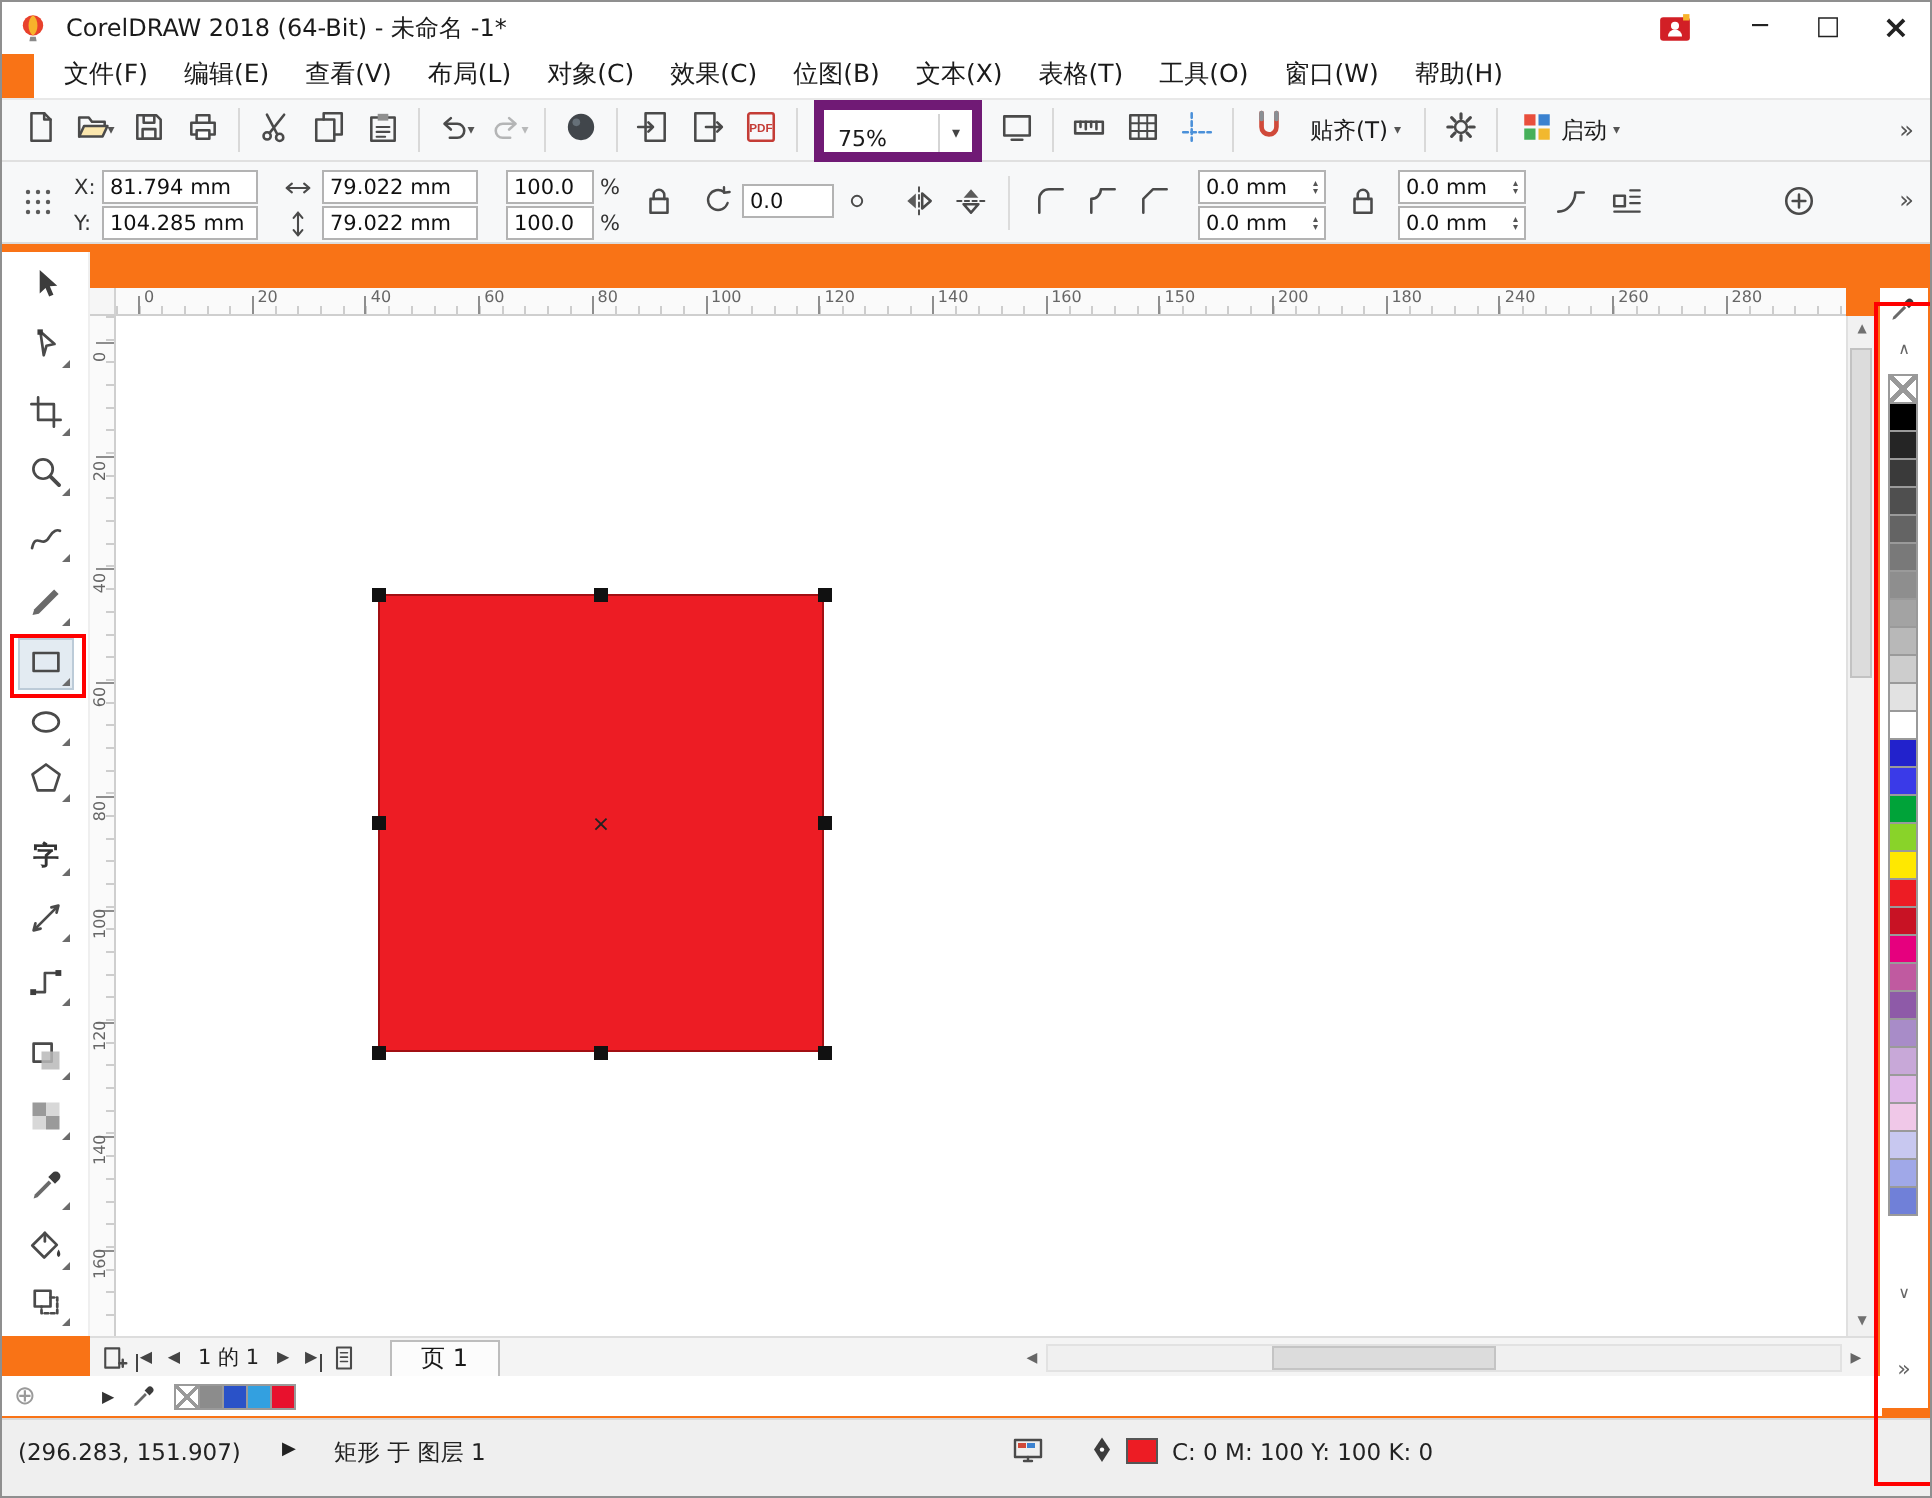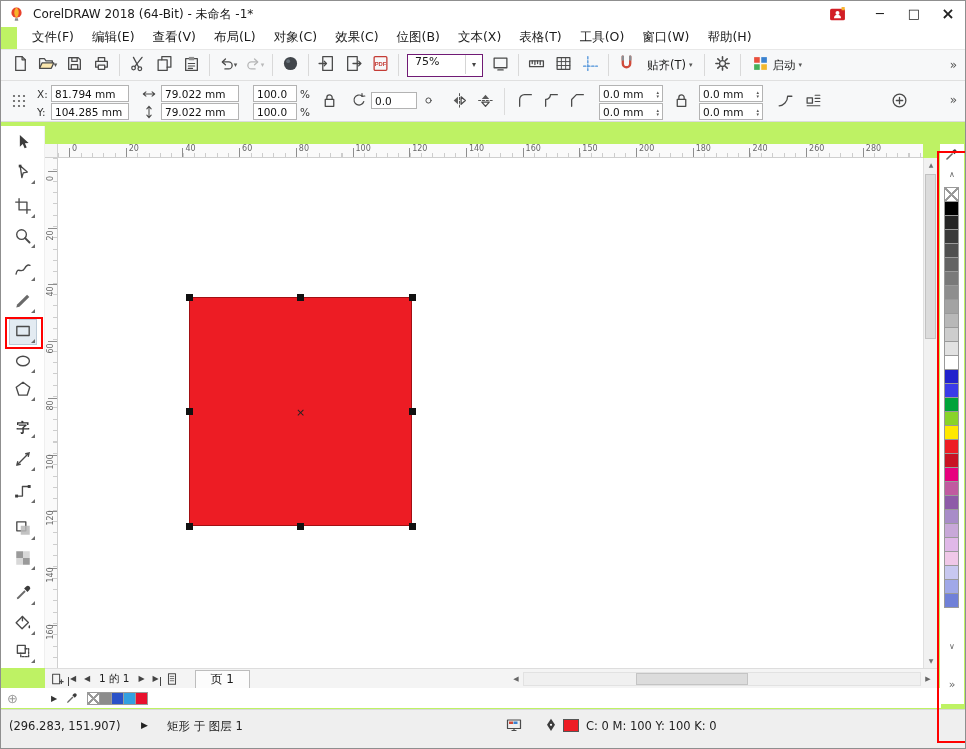--- a/index.html
+++ b/index.html
@@ -1,36 +1,36 @@
 <!DOCTYPE html>
 <html><head>
 <meta charset="utf-8">
 <style>
   html,body{margin:0;padding:0;background:#d8d8d8}
-  #app{position:relative;width:966px;height:749px;background:#bef264;
+  #app{position:relative;width:966px;height:749px;background:#f97316;
        font-family:"DejaVu Sans","Liberation Sans",sans-serif;border:1px solid #8f8f8f;
        box-sizing:border-box;overflow:hidden;font-size:12px;color:#1a1a1a}
   
   .titlebar{position:absolute;left:0;top:0;width:100%;height:26px;display:flex;align-items:center;background:#fff}
   .logo{width:18px;height:18px;margin-left:7px;display:flex;align-items:center}
   .wtitle{margin-left:7px;font-size:12px;white-space:nowrap}
   .tspacer{flex:1}
   .signin{width:18px;height:16px;margin-right:16px;display:flex;align-items:center;cursor:pointer}
   .winbtn{width:34px;height:26px;line-height:26px;text-align:center;font-size:13px;color:#222;cursor:pointer}
   .winbtn.close{font-size:16px;font-weight:bold}
   
   .menubar{position:absolute;left:16px;top:26px;width:100%;height:22px;display:flex;align-items:flex-start;padding-left:6px;background:#fff;box-sizing:border-box}
   .menu-item{padding:2px 9px;font-size:12.5px;white-space:nowrap;cursor:pointer}
   
   .toolbar{position:absolute;left:0;top:48px;width:100%;height:32px;background:#f7f8f9;border-top:1px solid #e8e8e8;border-bottom:1px solid #e0e0e0;display:flex;align-items:center;padding-left:6px;box-sizing:border-box}
   .tbtn{position:relative;width:27px;height:27px;border:none;background:transparent;display:flex;align-items:center;justify-content:center;padding:0;cursor:pointer}
   .tbtn.disabled{opacity:.38}
   .dd{font-size:7px;color:#555;margin-left:-1px;align-self:center}
   .tsep{width:1px;height:22px;background:#d9d9d9;margin:0 4px;flex:none}
-  .zoombox{display:flex;align-items:flex-start;width:74px;height:21px;background:#fff;border:1px solid #701a75;margin:0 4px;cursor:pointer}
+  .zoombox{display:flex;align-items:flex-end;width:74px;height:21px;background:#fff;border:5px solid #701a75;margin:0 4px;cursor:pointer}
   .zs-val{flex:1;padding-left:7px;font-size:11px}
   .zs-dd{width:16px;text-align:center;font-size:8px;color:#444;border-left:1px solid #d5d5d5;line-height:19px}
   .tlabel{display:flex;align-items:center;gap:4px;padding:0 7px;font-size:11.5px;cursor:pointer;white-space:nowrap}
   .tmore{margin-left:auto;margin-right:8px;color:#555;font-size:12px;cursor:pointer}
   
   .propbar{position:absolute;left:0;top:80px;width:100%;height:41px;background:#f7f8f9;border-bottom:1px solid #dcdcdc;box-sizing:border-box}
   .pb-ic{position:absolute}
   .pb-lab{position:absolute;font-size:10.5px;color:#333}
   .pb-field{position:absolute;height:17px;background:#fff;border:1px solid #b3b3b3;font-size:10.5px;color:#111;display:flex;align-items:center;padding:0 3px;box-sizing:border-box;cursor:text}
   .pb-field .val{flex:1;white-space:nowrap;overflow:hidden}

